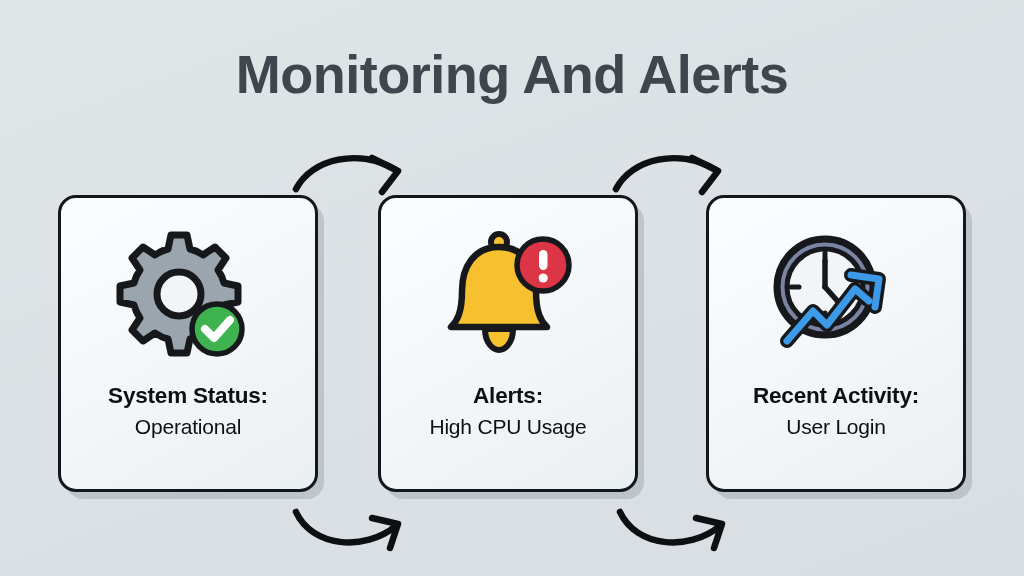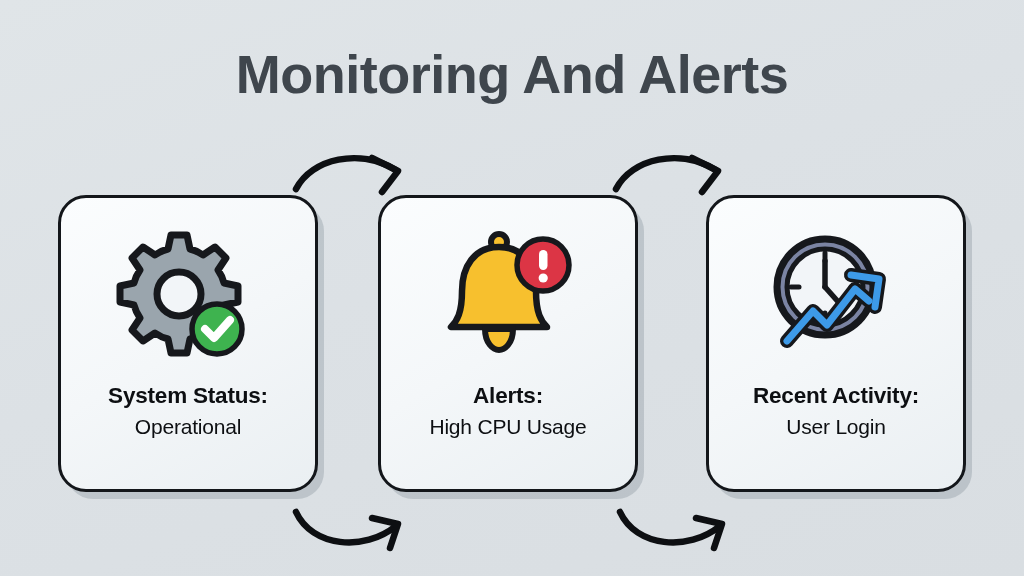--- a/index.html
+++ b/index.html
@@ -47,21 +47,21 @@
     pointer-events: none;
   }
 
   
   .card {
     position: absolute;
     width: 260px;
     height: 297px;
     box-sizing: border-box;
     border: 3.5px solid #13161a;
-    border-radius: 28px;
+    border-radius: 18px;
     background: linear-gradient(150deg, #fbfdfe 0%, #f4f7f9 50%, #eaeff2 100%);
     box-shadow: 7px 8px 0 -1px rgba(120, 132, 142, 0.30);
   }
   #card-1 { left: 58px;  top: 195px; }
   #card-2 { left: 378px; top: 195px; }
   #card-3 { left: 706px; top: 195px; }
 
   .card-icon {
     position: absolute;
     left: 0;

